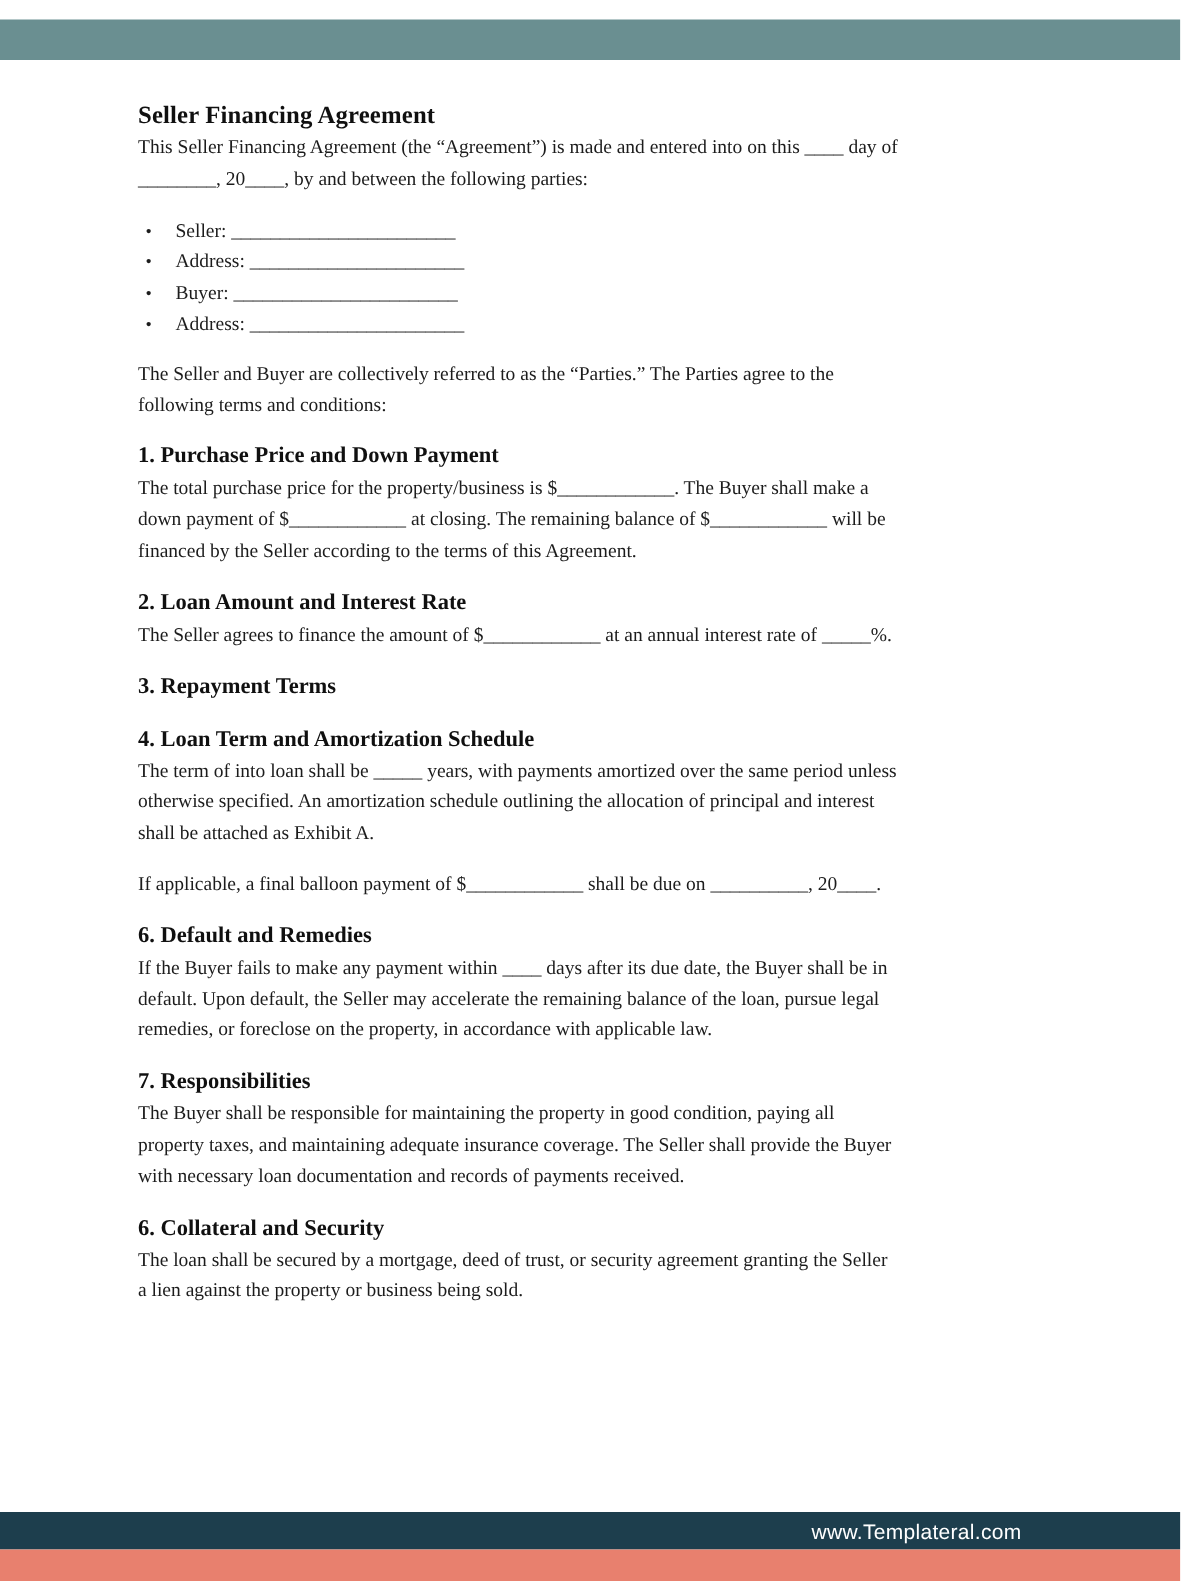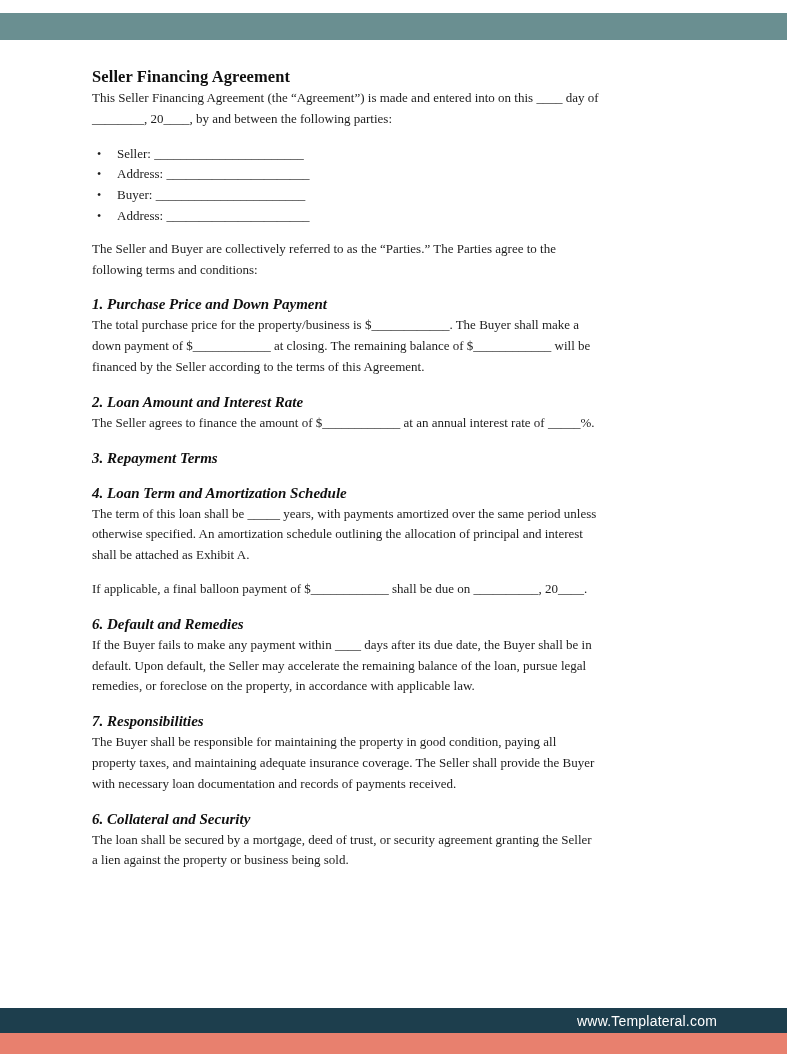--- a/index.html
+++ b/index.html
@@ -35,27 +35,27 @@
   .parties-list li{
     position:relative;padding-left:25px;
     font-size:13px;line-height:20.8px;
   }
   .parties-list li .dot{
     position:absolute;left:5px;top:0;font-size:12px;
   }
   .parties-note{margin-top:12px;}
   .section{margin-top:13px;}
   .section h2{
-    margin:0;font-size:15px;line-height:22px;font-weight:bold;color:#101010;font-style:italic;
+    margin:0;font-size:15px;line-height:22px;font-weight:bold;color:#101010;
   }
   .footer-bar{
     position:absolute;left:0;bottom:21px;width:787px;height:25px;
     background:#1d3e4d;
     display:flex;align-items:center;justify-content:flex-end;
-    padding-right:70px;box-sizing:border-box;
+    padding-right:106px;box-sizing:border-box;
   }
   .site-url{
     font-family:"Liberation Sans", sans-serif;
     font-size:14px;color:#ffffff;letter-spacing:.2px;
   }
   .footer-accent{
     position:absolute;left:0;bottom:0;width:787px;height:21px;
     background:#e8806e;
   }
 </style>
@@ -106,21 +106,21 @@
       <h2>2. Loan Amount and Interest Rate</h2>
       <p class="para">The Seller agrees to finance the amount of $____________ at an annual interest rate of _____%.</p>
     </div>
 
     <div class="section">
       <h2>3. Repayment Terms</h2>
     </div>
 
     <div class="section">
       <h2>4. Loan Term and Amortization Schedule</h2>
-      <p class="para">The term of this loan shall be _____ years, with payments amortized over the same period unless
+      <p class="para">The term of into loan shall be _____ years, with payments amortized over the same period unless
 otherwise specified. An amortization schedule outlining the allocation of principal and interest
 shall be attached as Exhibit A.</p>
     </div>
 
     <div class="section">
       <p class="para">If applicable, a final balloon payment of $____________ shall be due on __________, 20____.</p>
     </div>
 
     <div class="section">
       <h2>6. Default and Remedies</h2>

